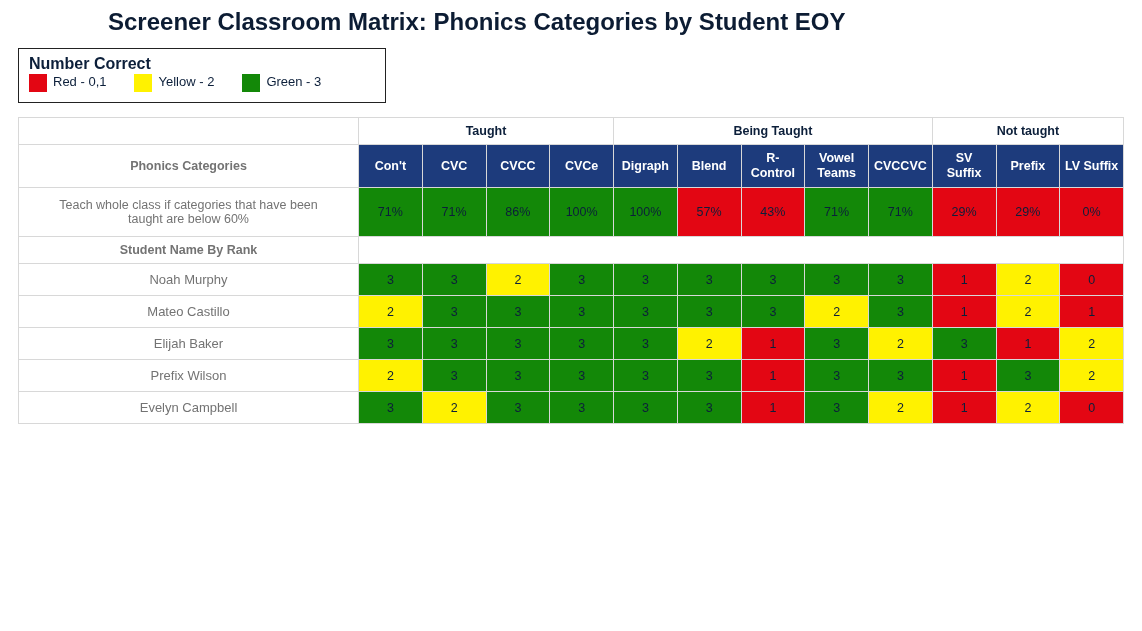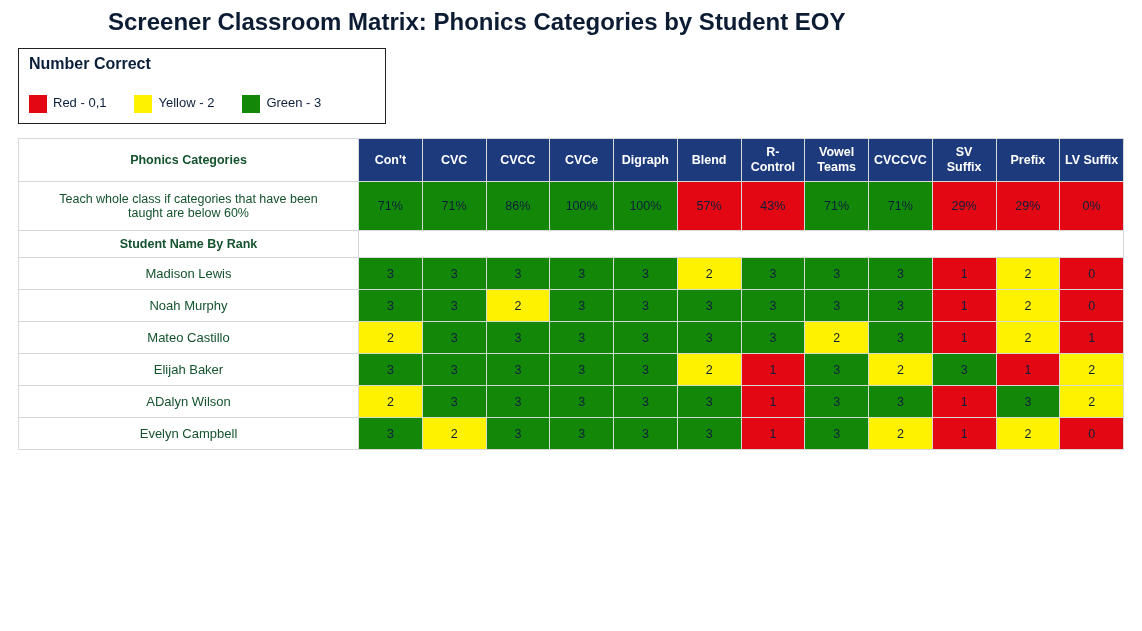--- a/index.html
+++ b/index.html
@@ -18,21 +18,21 @@
   }
   .legend-box {
     border: 1px solid #222;
     display: inline-block;
     padding: 6px 42px 10px 10px;
     margin: 2px 0 14px 0;
   }
   .legend-title {
     font-weight: 700;
     font-size: 16px;
-    margin-bottom: 22px;
+    margin-bottom: 1px;
     color: #0c1f3a;
   }
   .legend-row { display: flex; align-items: flex-start; gap: 6px; }
   .sw { width: 18px; height: 18px; display: inline-block; }
   .sw.red { background:#e30613; }
   .sw.yellow { background:#fff200; }
   .sw.green { background:#138808; }
   .legend-row span.lbl { margin-right: 22px; font-size: 13px; color:#0c1f3a; }
 
   table.matrix {
@@ -64,21 +64,21 @@
     background: #1d3b7c;
     color: #fff;
     font-weight: 700;
     font-size: 12.5px;
     padding: 10px 2px;
     line-height: 1.2;
   }
   td.rowhead {
     font-weight: 700;
     font-size: 13px;
-    color:#14532d;
+    color:#737373;
     padding: 12px 30px;
   }
   td.rowhead.instr {
     font-weight: 400;
     font-size: 12.5px;
     padding: 10px 40px;
   }
   td.rowhead.sname {
     font-weight: 400;
     font-size: 13px;
@@ -120,20 +120,26 @@
       <col>
       <col>
       <col>
       <col>
       <col>
       <col>
       <col>
       <col>
   </colgroup>
   <thead>
+    <tr>
+      <th class="corner" rowspan="1"></th>
+      <th class="group" colspan="4">Taught</th>
+      <th class="group" colspan="5">Being Taught</th>
+      <th class="group" colspan="3">Not taught</th>
+    </tr>
     <tr>
       <td class="rowhead">Phonics Categories</td>
       <th class="cat">Con't</th>
       <th class="cat">CVC</th>
       <th class="cat">CVCC</th>
       <th class="cat">CVCe</th>
       <th class="cat">Digraph</th>
       <th class="cat">Blend</th>
       <th class="cat">R-Control</th>
       <th class="cat">Vowel Teams</th>
@@ -158,52 +164,37 @@
       <td class="cell red">29%</td>
       <td class="cell red">29%</td>
       <td class="cell red">0%</td>
     </tr>
 
     <tr>
       <td class="rowhead">Student Name By Rank</td>
       <td class="blank" colspan="12"></td>
     </tr>
 
-    <tr>
-      <td class="rowhead sname">Madison Lewis</td>
-      <td class="cell green">3</td>
-      <td class="cell green">3</td>
-      <td class="cell green">3</td>
-      <td class="cell green">3</td>
-      <td class="cell green">3</td>
-      <td class="cell yellow">2</td>
+
+    <tr>
+      <td class="rowhead sname">Noah Murphy</td>
+      <td class="cell green">3</td>
+      <td class="cell green">3</td>
+      <td class="cell yellow">2</td>
+      <td class="cell green">3</td>
+      <td class="cell green">3</td>
+      <td class="cell green">3</td>
       <td class="cell green">3</td>
       <td class="cell green">3</td>
       <td class="cell green">3</td>
       <td class="cell red">1</td>
       <td class="cell yellow">2</td>
       <td class="cell red">0</td>
     </tr>
 
-    <tr>
-      <td class="rowhead sname">Noah Murphy</td>
-      <td class="cell green">3</td>
-      <td class="cell green">3</td>
-      <td class="cell yellow">2</td>
-      <td class="cell green">3</td>
-      <td class="cell green">3</td>
-      <td class="cell green">3</td>
-      <td class="cell green">3</td>
-      <td class="cell green">3</td>
-      <td class="cell green">3</td>
-      <td class="cell red">1</td>
-      <td class="cell yellow">2</td>
-      <td class="cell red">0</td>
-    </tr>
-
 
     <tr>
       <td class="rowhead sname">Mateo Castillo</td>
       <td class="cell yellow">2</td>
       <td class="cell green">3</td>
       <td class="cell green">3</td>
       <td class="cell green">3</td>
       <td class="cell green">3</td>
       <td class="cell green">3</td>
       <td class="cell green">3</td>
@@ -224,21 +215,21 @@
       <td class="cell yellow">2</td>
       <td class="cell red">1</td>
       <td class="cell green">3</td>
       <td class="cell yellow">2</td>
       <td class="cell green">3</td>
       <td class="cell red">1</td>
       <td class="cell yellow">2</td>
     </tr>
 
     <tr>
-      <td class="rowhead sname">ADalyn Wilson</td>
+      <td class="rowhead sname">Prefix Wilson</td>
       <td class="cell yellow">2</td>
       <td class="cell green">3</td>
       <td class="cell green">3</td>
       <td class="cell green">3</td>
       <td class="cell green">3</td>
       <td class="cell green">3</td>
       <td class="cell red">1</td>
       <td class="cell green">3</td>
       <td class="cell green">3</td>
       <td class="cell red">1</td>

